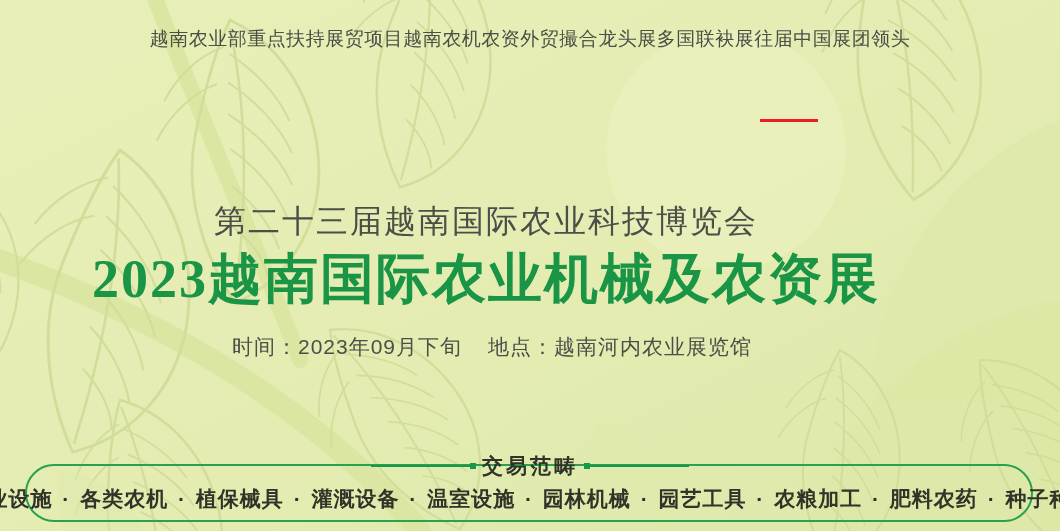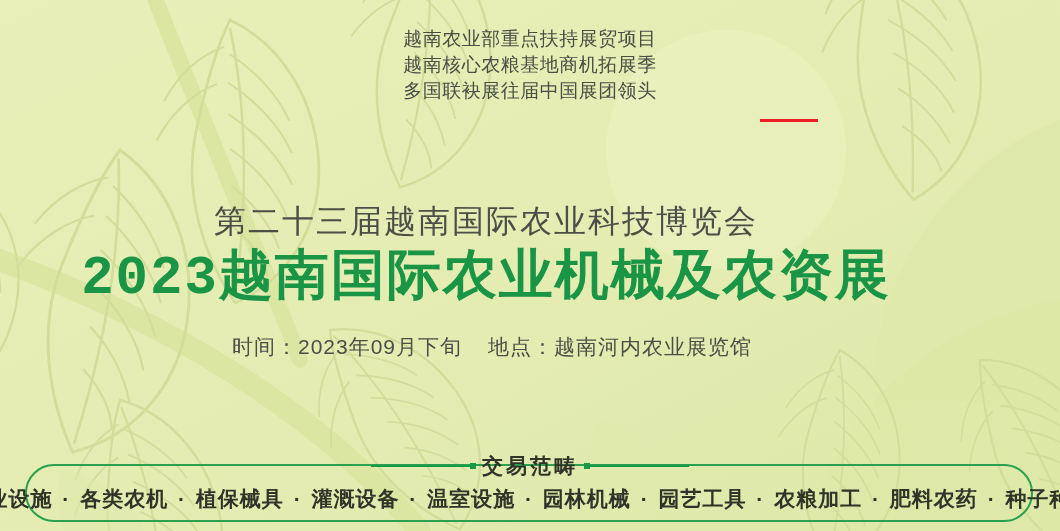--- a/index.html
+++ b/index.html
@@ -13,21 +13,21 @@
     background:#e6edb4;
   }
   #bg-leaves{position:absolute;inset:0;width:1060px;height:531px;}
 
   
   .top-row{
     position:absolute;left:0;top:22px;width:1060px;height:125px;
     display:flex;justify-content:center;align-items:flex-start;gap:18px;
   }
   .taglines{
-    display:flex;flex-direction:column;justify-content:flex-start;
+    display:flex;flex-direction:row;justify-content:flex-start;
     padding-top:4px;
     align-items:flex-end;
   }
   .tagline{
     font-size:19px;line-height:26px;color:#4a4f46;letter-spacing:.5px;
     white-space:nowrap;
   }
   .logo{position:relative;width:185px;height:125px;}
   .logo svg{display:block;}
 
@@ -41,21 +41,21 @@
   .headline-wrap{
     position:absolute;left:0;top:198px;width:972px;text-align:center;
   }
   .subtitle{
     font-size:32px;line-height:46px;font-weight:400;color:#4c4f47;
     letter-spacing:2px;
   }
   .maintitle{
     font-size:54px;line-height:70px;font-weight:bold;color:#1a9546;
     letter-spacing:2px;
-    font-family:Liberation Mono, monospace;
+    font-family:Liberation Serif, serif;
   }
   .meta{
     margin-top:18px;
     font-size:21px;line-height:30px;color:#4c4f47;letter-spacing:1px;margin-left:12px;
   }
   .meta .gap{display:inline-block;width:26px;}
 
   
   .scope-heading{
     position:absolute;left:0;top:452px;width:1060px;
@@ -164,21 +164,21 @@
       </g>
     <g transform="translate(60,470) rotate(-6) scale(0.7)" opacity="0.5">
         <use href="#leafSolid"></use>
       </g>
   </svg>
 
   <div class="top-row">
 
     <div class="taglines">
       <div class="tagline">越南农业部重点扶持展贸项目</div>
-      <div class="tagline">越南核心农粮基地商机拓展季</div>
+      <div class="tagline">越南农机农资外贸撮合龙头展</div>
       <div class="tagline">多国联袂展往届中国展团领头</div>
     </div>
 
   </div>
 
   <div class="logo-rule"></div>
 
   <div class="headline-wrap">
     <div class="subtitle">第二十三届越南国际农业科技博览会</div>
     <div class="maintitle">2023越南国际农业机械及农资展</div>

